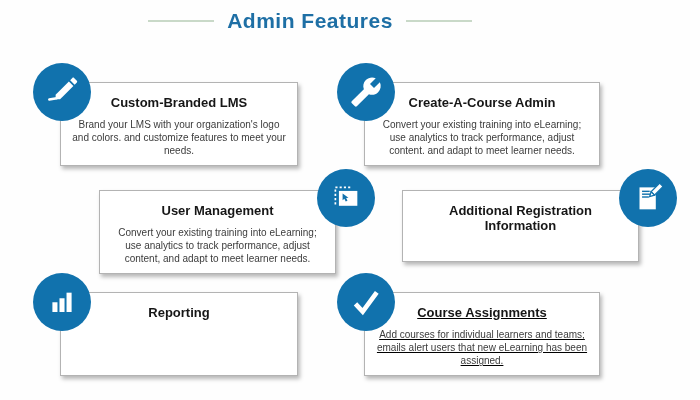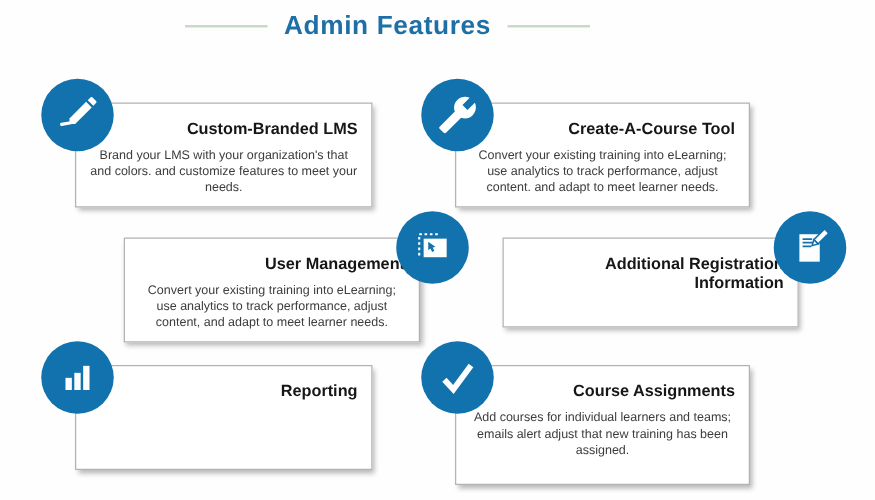--- a/index.html
+++ b/index.html
@@ -17,28 +17,28 @@
   .header-line{width:66px;height:2px;background:#c9d9c8;}
   .page-title{
     font-size:21px;font-weight:bold;color:#1e6fa5;letter-spacing:.5px;
   }
   
   .card{
     position:absolute;box-sizing:border-box;background:#ffffff;
     border:1px solid #b3b3b3;box-shadow:2px 3px 4px rgba(0,0,0,.28);
     text-align:center;padding:13px 11px 6px 11px;z-index:1;
   }
-  .card-title{font-size:13px;font-weight:bold;color:#161616;line-height:1.15;margin-bottom:7px;text-align:right;}
+  .card-title{font-size:13px;font-weight:bold;color:#161616;line-height:1.15;margin-bottom:7px;}
   .card-desc{font-size:10px;color:#3c3c3c;line-height:1.32;}
   .c1{left:60px;  top:82px;  width:238px; height:84px;}
   .c2{left:364px; top:82px;  width:236px; height:84px;}
   .c3{left:99px;  top:190px; width:237px; height:84px;}
   .c4{left:402px; top:190px; width:237px; height:72px;}
   .c5{left:60px;  top:292px; width:238px; height:84px;}
-  .c6{left:364px; top:292px; width:236px; height:96px;}
+  .c6{left:364px; top:292px; width:236px; height:84px;text-decoration:underline;}
   .c4 .card-title{margin-bottom:5px;}
   
   .icon-circle{
     position:absolute;width:58px;height:58px;border-radius:50%;
     background:#1172ad;display:flex;align-items:center;justify-content:center;
     z-index:2;
   }
   .i1{left:33px;  top:63px;}
   .i2{left:337px; top:63px;}
   .i3{left:317px; top:169px;}
@@ -51,44 +51,44 @@
 <body>
 
 <div class="header">
   <div class="header-line"></div>
   <div class="page-title">Admin Features</div>
   <div class="header-line"></div>
 </div>
 
 <div class="card c1">
   <div class="card-title">Custom-Branded LMS</div>
-  <div class="card-desc">Brand your LMS with your organization's that and colors. and customize features to meet your needs.</div>
+  <div class="card-desc">Brand your LMS with your organization's logo and colors. and customize features to meet your needs.</div>
 </div>
 
 <div class="card c2">
-  <div class="card-title">Create-A-Course Tool</div>
+  <div class="card-title">Create-A-Course Admin</div>
   <div class="card-desc">Convert your existing training into eLearning; use analytics to track performance, adjust content. and adapt to meet learner needs.</div>
 </div>
 
 <div class="card c3">
   <div class="card-title">User Management</div>
   <div class="card-desc">Convert your existing training into eLearning; use analytics to track performance, adjust content, and adapt to meet learner needs.</div>
 </div>
 
 <div class="card c4">
   <div class="card-title">Additional Registration Information</div>
 </div>
 
 <div class="card c5">
   <div class="card-title">Reporting</div>
 </div>
 
 <div class="card c6">
   <div class="card-title">Course Assignments</div>
-  <div class="card-desc">Add courses for individual learners and teams; emails alert adjust that new training has been assigned.</div>
+  <div class="card-desc">Add courses for individual learners and teams; emails alert users that new eLearning has been assigned.</div>
 </div>
 
 <div class="icon-circle i1">
   <svg width="32" height="32" viewBox="0 0 24 24">
     <g fill="#ffffff">
       <rect x="1.5" y="16.2" width="7.5" height="1.9" rx="0.9" transform="rotate(-10 5.25 17.15)"></rect>
       <g transform="translate(4.5 -1.5) scale(0.9)">
         <path d="M3 17.25V21h3.75L17.81 9.94l-3.75-3.75L3 17.25z"></path>
         <path d="M20.71 7.04c.39-.39.39-1.02 0-1.41l-2.34-2.34c-.39-.39-1.02-.39-1.41 0l-1.83 1.83 3.75 3.75 1.83-1.83z"></path>
       </g>

